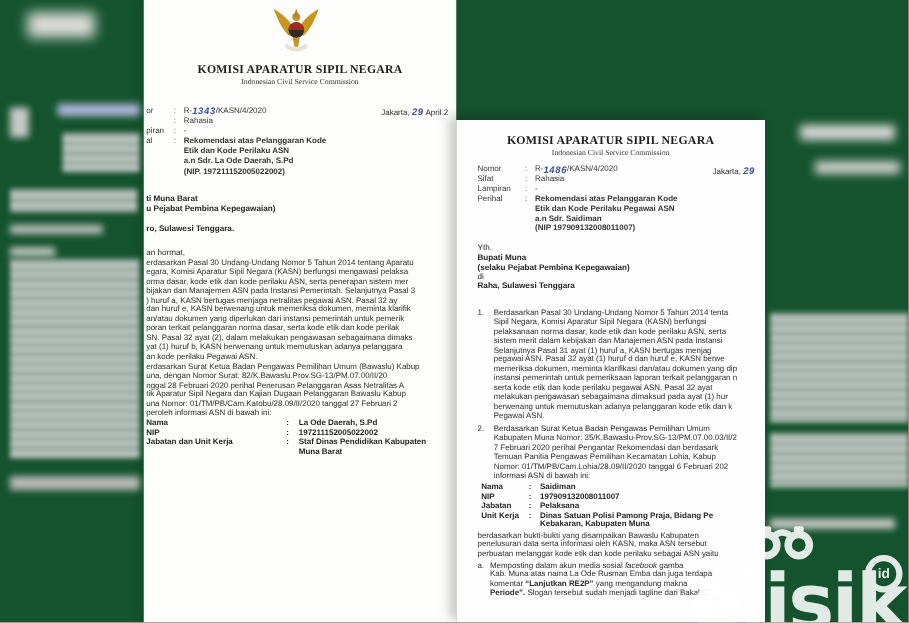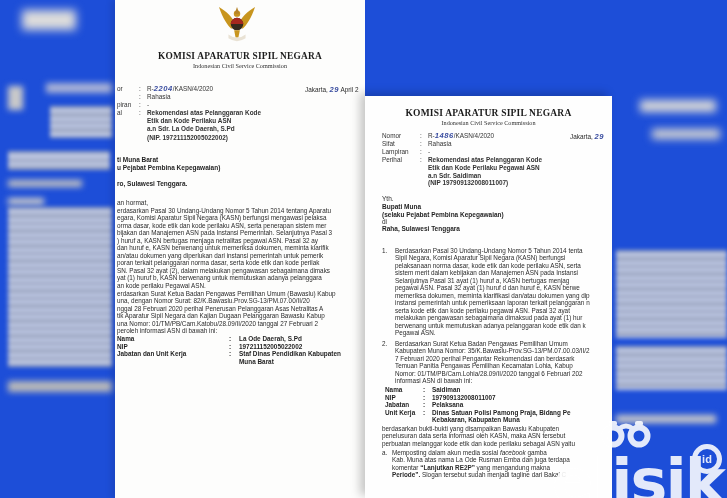--- a/index.html
+++ b/index.html
@@ -1,19 +1,19 @@
 <!DOCTYPE html>
 <html><head>
 <meta charset="utf-8">
 <style>
   * { margin:0; padding:0; box-sizing:border-box; }
   html,body { background:#e9e8e6; }
   .canvas {
     position:relative; width:727px; height:498px; overflow:hidden;
-    background:#1d4ed8; font-family:"Liberation Sans", sans-serif; color:#2a2a2a;
+    background:#14532d; font-family:"Liberation Sans", sans-serif; color:#2a2a2a;
   }
   
   .blur { position:absolute; filter:blur(3px); }
   .txtblock { background:repeating-linear-gradient(#b9b9b9 0 3.5px, #e9e9e9 3.5px 7.5px); filter:blur(2px); opacity:.8; }
   .b-topleft   { left:22px;  top:10px;  width:54px;  height:20px; background:#dedddb; filter:blur(5px); }
   .b-lab       { left:8px;   top:86px;  width:15px;  height:24px; background:#c9c9c9; }
   .b-blue      { left:46px;  top:83px;  width:66px;  height:10px; background:#aab3d6; }
   .b-perihal   { left:50px;  top:106px; width:62px;  height:32px; }
   .b-addr      { left:8px;   top:151px; width:102px; height:19px; }
   .b-city      { left:8px;   top:180px; width:74px;  height:7px;  background:#c2c2c2; }
@@ -116,21 +116,21 @@
       </svg>
     </div>
     <div class="org">KOMISI APARATUR SIPIL NEGARA</div>
     <div class="org-sub">Indonesian Civil Service Commission</div>
 
     <div class="l-meta">
       <div class="mrow">
         <span class="mlab">or</span>
           <span class="mcol">:</span>
           <span>R- </span>
-          <span class="hand">2204</span>
+          <span class="hand">1343</span>
           <span>/KASN/4/2020</span>
       </div>
       <div class="mrow">
         <span class="mlab"></span>
           <span class="mcol">:</span>
           <span>Rahasia</span>
       </div>
       <div class="mrow">
         <span class="mlab">piran</span>
           <span class="mcol">:</span>

